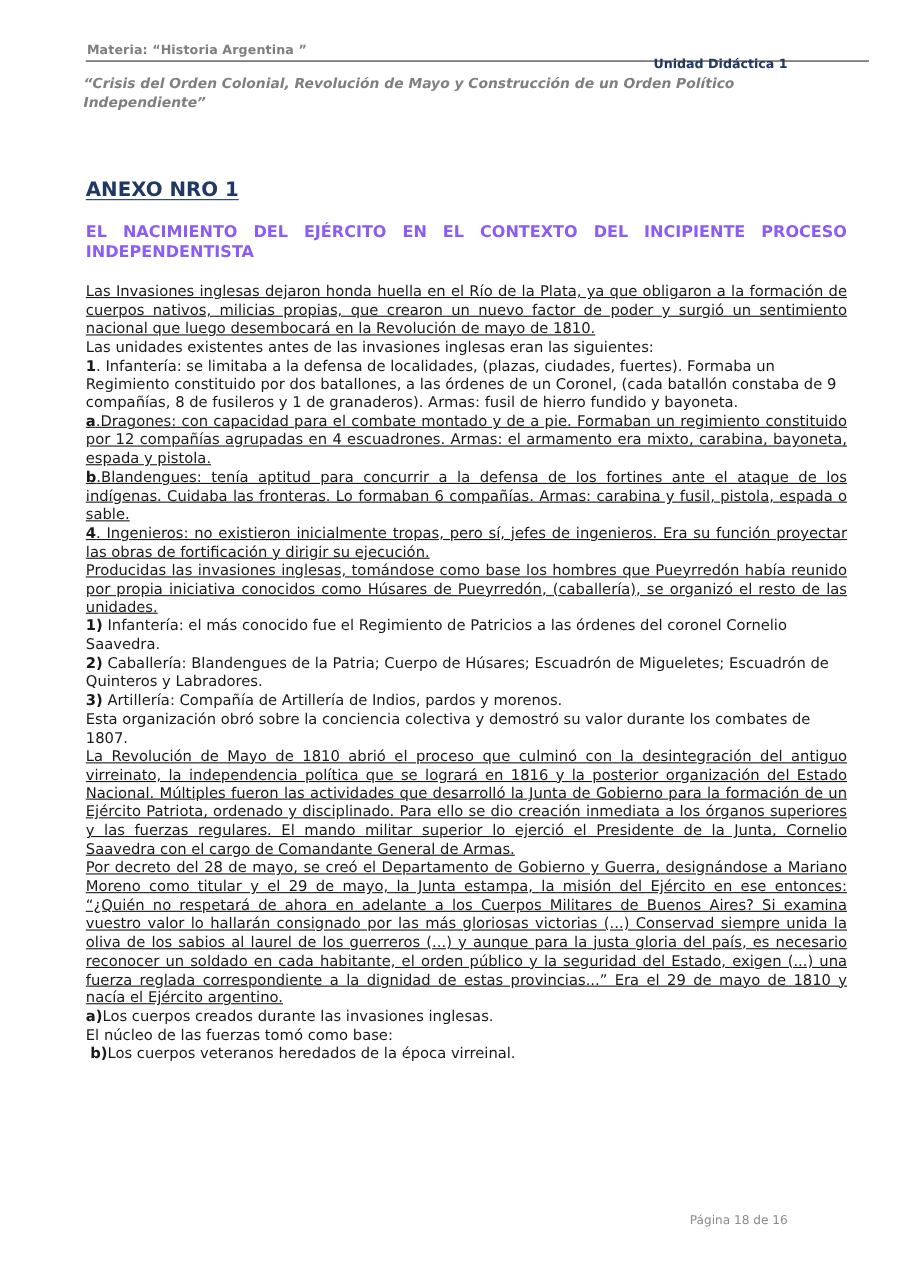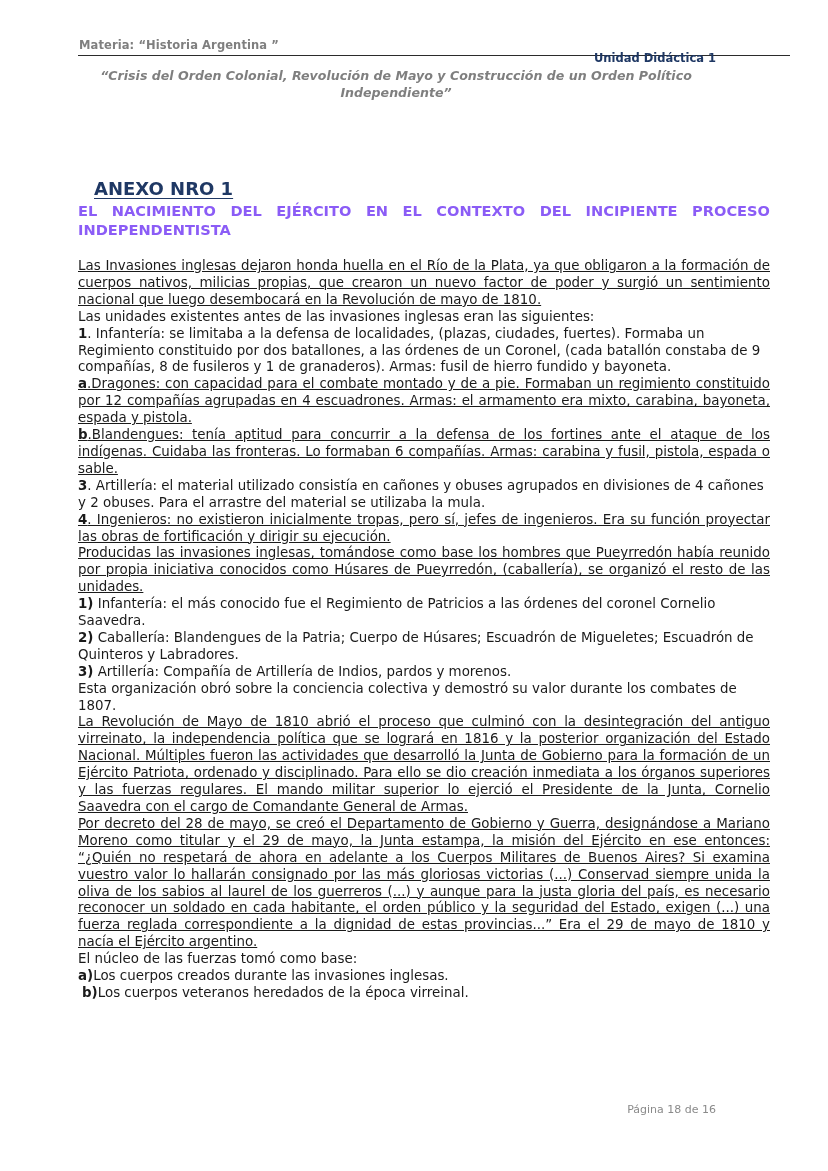--- a/index.html
+++ b/index.html
@@ -6,26 +6,26 @@
   body { width: 828px; height: 1171px; position: relative; overflow: hidden;
          font-family: "DejaVu Sans", sans-serif; color: #1a1a1a; }
   .page { position: absolute; left: 0; top: 0; width: 776px; height: 1171px; background: #fff; }
 
   .hdr-materia { position: absolute; left: 79px; top: 38px; font-size: 11.5px; font-weight: bold;
                  color: #7f7f7f; letter-spacing: 0.1px; }
   .hdr-line { position: absolute; left: 78px; top: 55px; width: 712px; height: 0;
               border-top: 1.6px solid #2b2b2b; }
   .hdr-unidad { position: absolute; right: 60px; top: 51px; font-size: 11.5px; font-weight: bold;
                 color: #1f3864; }
-  .hdr-title { position: absolute; right: 60px; top: 67px; width: 640px; text-align: center;
+  .hdr-title { position: absolute; right: 60px; top: 67px; width: 640px; text-align: left;
                font-size: 12.6px; font-style: italic; font-weight: bold; color: #7f7f7f; line-height: 17px; }
 
   .h-anexos { position: absolute; left: 78px; top: 117px; margin: 0; font-size: 23px;
               font-style: italic; font-weight: bold; color: #1f3864; letter-spacing: -0.2px; }
-  .h-anexo1 { position: absolute; left: 78px; top: 162px; margin: 16px; font-size: 18px; font-weight: bold;
+  .h-anexo1 { position: absolute; left: 78px; top: 162px; margin: 0; font-size: 18px; font-weight: bold;
               color: #1f3864; text-decoration: underline; text-underline-offset: 3px; }
   .h-nac { position: absolute; left: 78px; top: 201px; width: 692px; margin: 0; font-size: 14.6px;
            font-weight: bold; color: #8b5cf6; line-height: 19px; text-align: justify; text-align-last: left; }
 
   .body { position: absolute; left: 78px; top: 258px; width: 692px; font-size: 13.4px;
           line-height: 16.9px; color: #1a1a1a; }
   .body p { margin: 0; }
   .j { text-align: justify; text-decoration: underline; }
   .body b { font-weight: bold; }
   .ind { padding-left: 4px; }
@@ -45,32 +45,31 @@
   <h2 class="h-anexo1">ANEXO NRO 1</h2>
   <h3 class="h-nac">EL NACIMIENTO DEL EJÉRCITO EN EL CONTEXTO DEL INCIPIENTE PROCESO INDEPENDENTISTA</h3>
 
   <div class="body">
     <p class="j">Las Invasiones inglesas dejaron honda huella en el Río de la Plata, ya que obligaron a la formación de cuerpos nativos, milicias propias, que crearon un nuevo factor de poder y surgió un sentimiento nacional que luego desembocará en la Revolución de mayo de 1810.</p>
     <p>Las unidades existentes antes de las invasiones inglesas eran las siguientes:</p>
 
     <p><b>1</b><span>. Infantería: se limitaba a la defensa de localidades, (plazas, ciudades, fuertes). Formaba un Regimiento constituido por dos batallones, a las órdenes de un Coronel, (cada batallón constaba de 9 compañías, 8 de fusileros y 1 de granaderos). Armas: fusil de hierro fundido y bayoneta.</span></p>
     <p class="j"><b>a</b><span>.Dragones: con capacidad para el combate montado y de a pie. Formaban un regimiento constituido por 12 compañías agrupadas en 4 escuadrones. Armas: el armamento era mixto, carabina, bayoneta, espada y pistola.</span></p>
     <p class="j"><b>b</b><span>.Blandengues: tenía aptitud para concurrir a la defensa de los fortines ante el ataque de los indígenas. Cuidaba las fronteras. Lo formaban 6 compañías. Armas: carabina y fusil, pistola, espada o sable.</span></p>
-    <p><b>3</b><span>. Artillería: el material utilizado consistía en cañones y obuses agrupados en divisiones de 4 cañones y 2 obuses. Para el arrastre del material se utilizaba la mula.</span></p>
     <p class="j"><b>4</b><span>. Ingenieros: no existieron inicialmente tropas, pero sí, jefes de ingenieros. Era su función proyectar las obras de fortificación y dirigir su ejecución.</span></p>
 
     <p class="j">Producidas las invasiones inglesas, tomándose como base los hombres que Pueyrredón había reunido por propia iniciativa conocidos como Húsares de Pueyrredón, (caballería), se organizó el resto de las unidades.</p>
 
     <p><b>1)</b><span> Infantería: el más conocido fue el Regimiento de Patricios a las órdenes del coronel Cornelio Saavedra.</span></p>
     <p><b>2)</b><span> Caballería: Blandengues de la Patria; Cuerpo de Húsares; Escuadrón de Migueletes; Escuadrón de Quinteros y Labradores.</span></p>
     <p><b>3)</b><span> Artillería: Compañía de Artillería de Indios, pardos y morenos.</span></p>
 
     <p>Esta organización obró sobre la conciencia colectiva y demostró su valor durante los combates de 1807.</p>
     <p class="j">La Revolución de Mayo de 1810 abrió el proceso que culminó con la desintegración del antiguo virreinato, la independencia política que se logrará en 1816 y la posterior organización del Estado Nacional. Múltiples fueron las actividades que desarrolló la Junta de Gobierno para la formación de un Ejército Patriota, ordenado y disciplinado. Para ello se dio creación inmediata a los órganos superiores y las fuerzas regulares. El mando militar superior lo ejerció el Presidente de la Junta, Cornelio Saavedra con el cargo de Comandante General de Armas.</p>
     <p class="j">Por decreto del 28 de mayo, se creó el Departamento de Gobierno y Guerra, designándose a Mariano Moreno como titular y el 29 de mayo, la Junta estampa, la misión del Ejército en ese entonces: “¿Quién no respetará de ahora en adelante a los Cuerpos Militares de Buenos Aires? Si examina vuestro valor lo hallarán consignado por las más gloriosas victorias (...) Conservad siempre unida la oliva de los sabios al laurel de los guerreros (...) y aunque para la justa gloria del país, es necesario reconocer un soldado en cada habitante, el orden público y la seguridad del Estado, exigen (...) una fuerza reglada correspondiente a la dignidad de estas provincias...” Era el 29 de mayo de 1810 y nacía el Ejército argentino.</p>
+    <p><b>a)</b><span>Los cuerpos creados durante las invasiones inglesas.</span></p>
+
     <p>El núcleo de las fuerzas tomó como base:</p>
-
-    <p><b>a)</b><span>Los cuerpos creados durante las invasiones inglesas.</span></p>
     <p class="ind"><b>b)</b><span>Los cuerpos veteranos heredados de la época virreinal.</span></p>
   </div>
 
   <div class="footer">Página 18 de 16</div>
 </div>
 
 </body></html>

